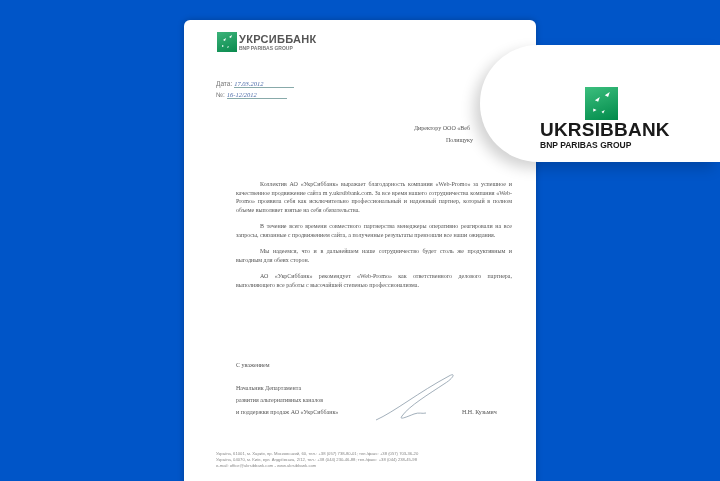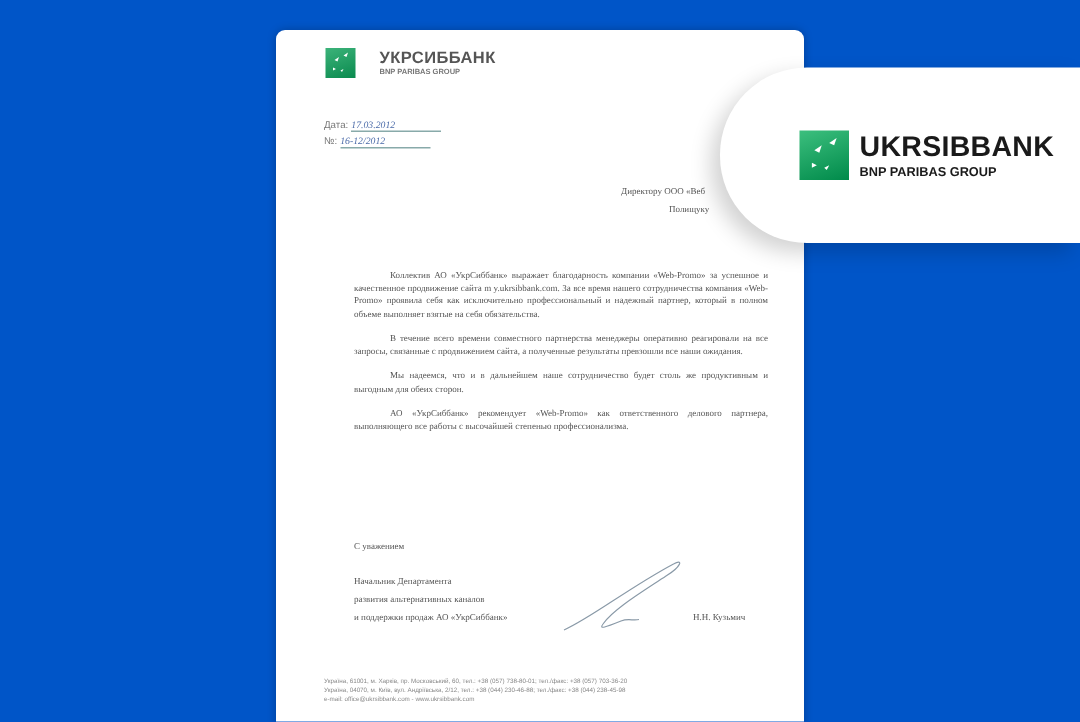--- a/index.html
+++ b/index.html
@@ -1,34 +1,34 @@
 <!DOCTYPE html>
 <html><head>
 <meta charset="utf-8">
 <style>
   html,body{margin:0;padding:0;}
   body{width:720px;height:481px;overflow:hidden;background:#0055c8;position:relative;font-family:"Liberation Serif",serif;}
   .letter{position:absolute;left:184px;top:20px;width:352px;height:470px;background:#fff;border-radius:6px 6px 0 0;box-shadow:0 0 6px rgba(0,0,0,0.25);overflow:hidden;}
   .lh-logo{position:absolute;left:33px;top:12px;display:flex;align-items:center;}
   .lh-square{width:20px;height:20px;background:linear-gradient(160deg,#3cb37a,#0a8a4e);position:relative;}
   .lh-square svg{position:absolute;left:0;top:0;}
-  .lh-text{margin-left:16px;font-family:"Liberation Sans",sans-serif;}
+  .lh-text{margin-left:2px;font-family:"Liberation Sans",sans-serif;}
   .lh-name{font-size:11px;font-weight:bold;color:#555;letter-spacing:0.3px;line-height:12px;}
   .lh-group{font-size:5px;font-weight:bold;color:#777;line-height:6px;}
   .meta{position:absolute;left:32px;font-size:6.5px;color:#777;font-family:"Liberation Sans",sans-serif;}
   .meta .val{display:inline-block;border-bottom:0.7px solid #8aa;width:60px;color:#4a6aa8;font-style:italic;font-family:"Liberation Serif",serif;margin-left:2px;}
   .addressee{position:absolute;left:230px;font-size:6px;color:#555;white-space:nowrap;}
   .body{position:absolute;left:52px;width:276px;font-size:6px;line-height:8.5px;color:#555;text-align:justify;}
   .body p{margin:0 0 8px 0;text-indent:24px;}
   .sig{position:absolute;left:52px;font-size:6px;color:#555;line-height:12px;}
   .signame{position:absolute;left:278px;top:389px;font-size:6px;color:#555;}
   .signature{position:absolute;left:190px;top:352px;}
   .footer{position:absolute;left:32px;top:431px;font-family:"Liberation Sans",sans-serif;font-size:4.2px;color:#888;line-height:6px;white-space:nowrap;}
   .pill{position:absolute;left:480px;top:45px;width:240px;height:117px;background:#fff;border-radius:58px 0 0 58px;box-shadow:-6px 6px 14px rgba(0,0,0,0.18);}
-  .pill-logo{position:absolute;left:53px;top:42px;display:flex;align-items:center;}
+  .pill-logo{position:absolute;left:53px;top:42px;display:flex;align-items:center;flex-direction:column;}
   .pill-square{width:33px;height:33px;background:linear-gradient(160deg,#3cbf7e,#008a4a);position:relative;}
   .pill-text{margin-left:7px;font-family:"Liberation Sans",sans-serif;}
   .pill-name{font-size:19px;font-weight:bold;color:#1a1a1a;line-height:20px;letter-spacing:0.2px;}
   .pill-group{font-size:8.5px;font-weight:bold;color:#1a1a1a;line-height:10px;}
 </style>
 </head>
 <body>
 
 <div class="letter">
   <div class="lh-logo">

